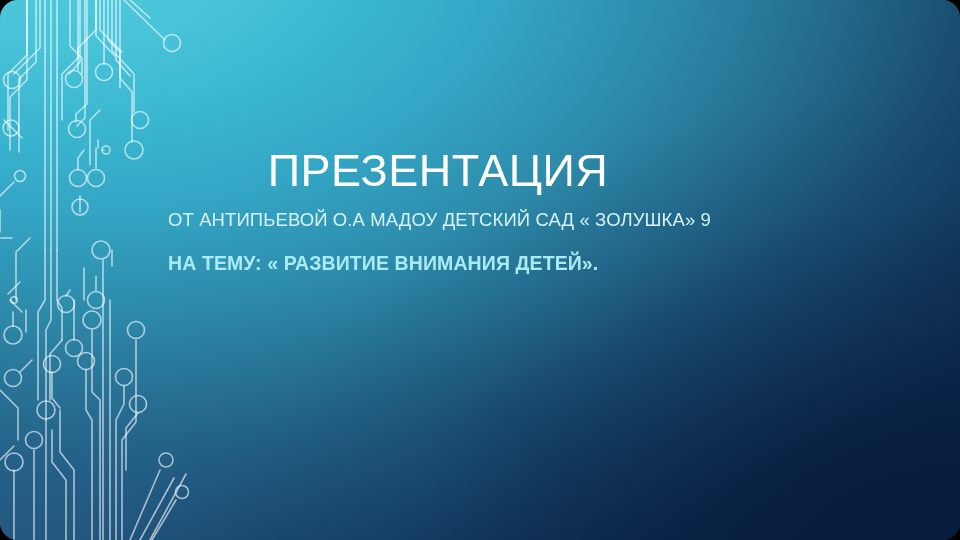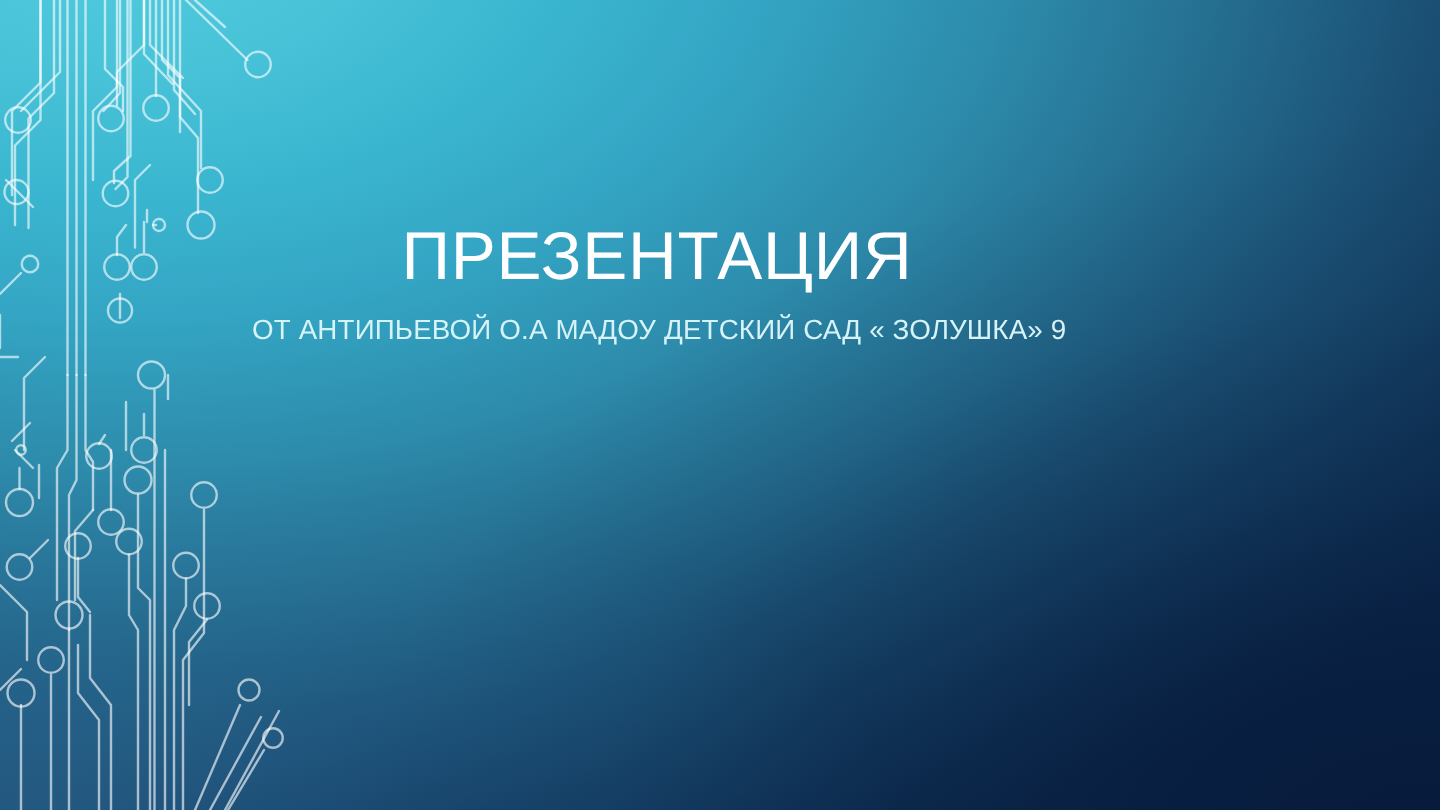--- a/index.html
+++ b/index.html
@@ -7,20 +7,21 @@
     padding: 0;
     background: #000;
   }
   #slide {
     position: relative;
     width: 960px;
     height: 540px;
     overflow: hidden;
     font-family: "Liberation Sans", sans-serif;
     background: #404040;
+    border-radius: 18px;
   }
   
   #bg-base {
     position: absolute;
     inset: 0;
     background:
       radial-gradient(120% 130% at 8% -10%,
         #53ccde 0%,
         #48c3d8 14%,
         #3ab6d0 26%,
@@ -257,15 +258,16 @@
 
         <path d="M26 332 V 310"></path>
         <path d="M112 266 V 250"></path>
       </g>
     </svg>
   </div>
 
   <div id="text-block">
     <div class="title">ПРЕЗЕНТАЦИЯ</div>
     <div class="sub1">ОТ АНТИПЬЕВОЙ О.А  МАДОУ ДЕТСКИЙ САД « ЗОЛУШКА» 9</div>
+    <div class="sub2">НА ТЕМУ: « РАЗВИТИЕ ВНИМАНИЯ ДЕТЕЙ».</div>
   </div>
 
 </div>
 
 </body></html>

